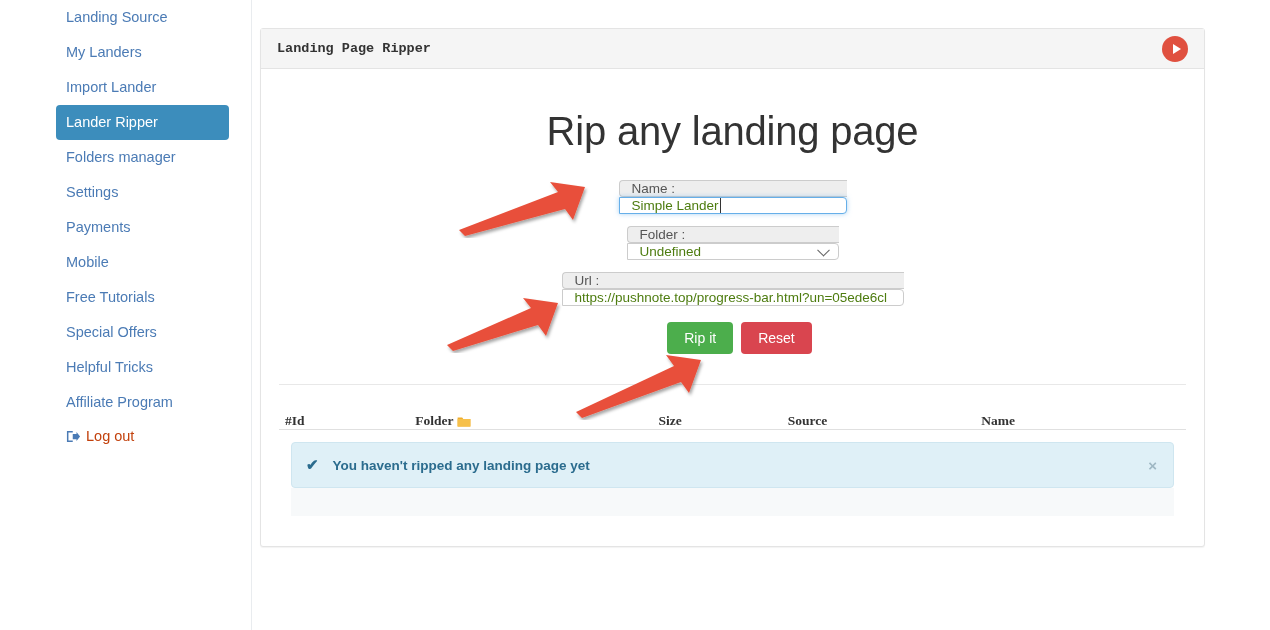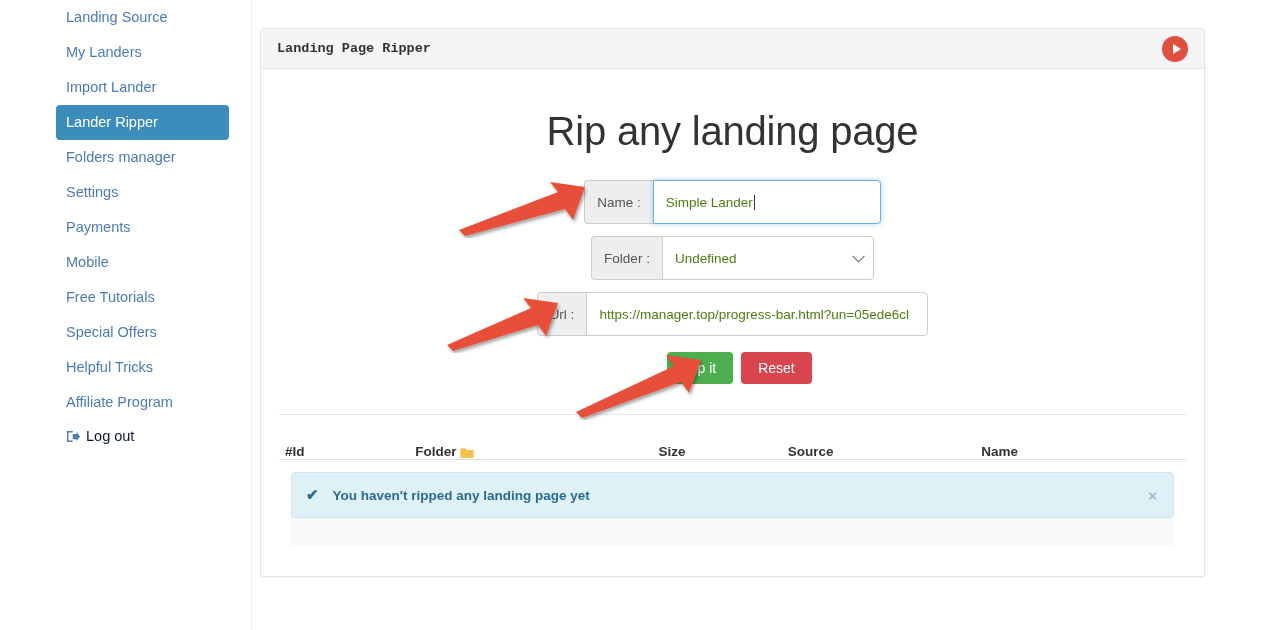--- a/index.html
+++ b/index.html
@@ -35,21 +35,21 @@
     font-size: 14.5px;
     line-height: 17px;
     text-decoration: none;
     white-space: nowrap;
   }
   .nav-item.active {
     background: #3c8dbc;
     color: #ffffff;
   }
   .nav-item.logout {
-    color: #0f172a;
+    color: #c2410c;
     display: flex;
     align-items: center;
     gap: 5px;
     padding-top: 8px;
   }
   .logout-icon {
     display: inline-block;
     width: 15px;
     height: 15px;
     flex: 0 0 15px;
@@ -118,21 +118,22 @@
 
   
   .form-row {
     display: flex;
     justify-content: center;
     margin-bottom: 12px;
   }
   .input-group {
     display: flex;
     align-items: stretch;
-    height: 44px;
+    height: 34px;
+    flex-direction: column;
   }
   .addon {
     background: #eeeeee;
     border: 1px solid #cccccc;
     border-right: none;
     border-radius: 4px 0 0 4px;
     display: flex;
     align-items: center;
     padding: 0 12px;
     font-size: 13.5px;
@@ -211,20 +212,21 @@
   }
   #table-head {
     display: flex;
     align-items: flex-end;
     height: 44px;
     padding: 0 6px;
     border-bottom: 1px solid #e0e0e0;
     font-size: 13.5px;
     font-weight: bold;
     color: #333333;
+    font-family: Liberation Serif, serif;
   }
   .th { box-sizing: border-box; }
   .th-id     { width: 120px; }
   .th-folder { width: 245px; display: flex; align-items: center; gap: 4px; margin-left: 11px; }
   .th-size   { width: 130px; }
   .th-source { width: 195px; }
   .th-name   { width: 200px; }
   .folder-icon {
     display: inline-block;
     width: 14px;
@@ -330,21 +332,21 @@
           <span>Undefined</span>
           <span class="chev"></span>
         </span>
       </div>
     </div>
 
     <div class="form-row">
       <div class="input-group">
         <span class="addon">Url :</span>
         <span class="field" id="url-field">
-          <span>https://manager.top/progress-bar.html?un=05ede6cl</span>
+          <span>https://pushnote.top/progress-bar.html?un=05ede6cl</span>
         </span>
       </div>
     </div>
 
     <div class="btn-row">
       <button class="btn btn-green">Rip it</button>
       <button class="btn btn-red">Reset</button>
     </div>
 
     <div id="table-wrap">

